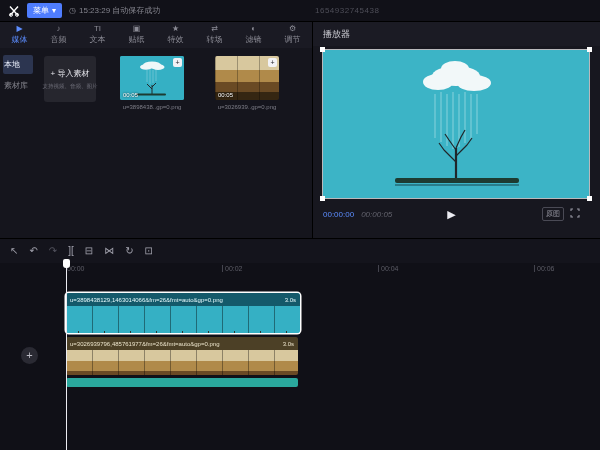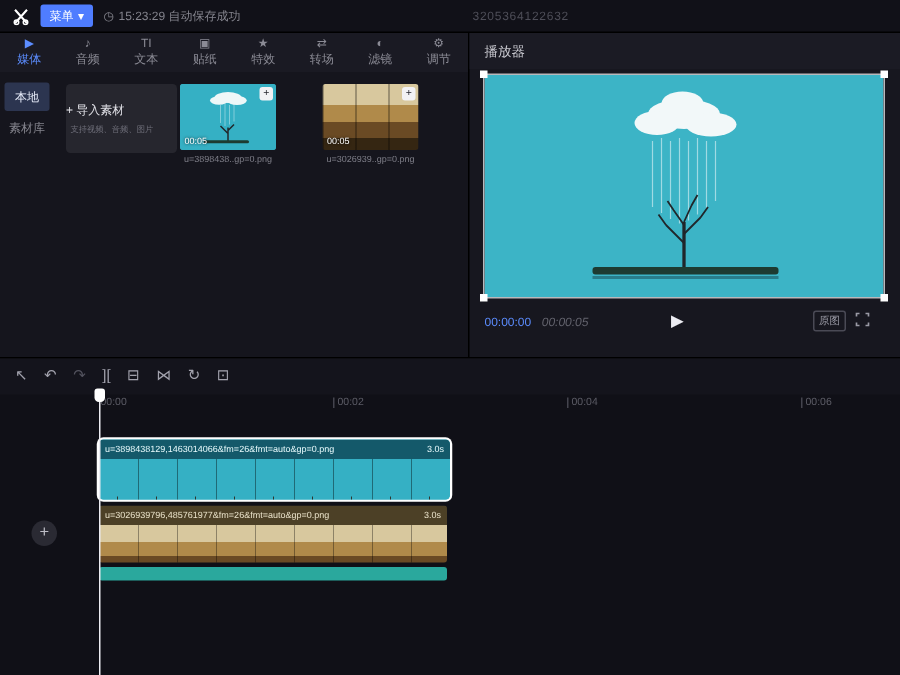--- a/index.html
+++ b/index.html
@@ -27,29 +27,29 @@
     background:#1a1a23; display:flex; }
   .tab { flex:1; display:flex; flex-direction:column; align-items:center;
     justify-content:center; gap:1px; color:#8b8b95; font-size:8px; }
   .tab .tico { font-size:8px; line-height:1; }
   .tab.active { color:#5c8dff; }
 
   
   .sidebar { position:absolute; left:0; top:48px; width:36px; height:190px;
     background:#15151d; padding-top:5px; }
   .side-item { margin:2px 3px; padding:4px 1px; font-size:8px; color:#84848d;
-    text-align:center; border-radius:2px; }
+    border-radius:2px; }
   .side-item.active { background:#2c3550; color:#e9eefb; }
 
   
   .media-panel { position:absolute; left:36px; top:48px; width:276px; height:190px;
     background:#15151d; }
-  .import-card { position:absolute; left:8px; top:8px; width:74px; height:46px;
+  .import-card { position:absolute; left:8px; top:8px; width:52px; height:46px;
     background:#26262e; border-radius:3px; display:flex; flex-direction:column;
-    justify-content:center; color:#e2e2e8; }
+    align-items:center; justify-content:center; color:#e2e2e8; }
   .import-main { font-size:8px; white-space:nowrap; }
   .import-hint { font-size:6px; color:#6d6d78; margin-top:3px; white-space:nowrap; transform:scale(.92); }
   .thumb { position:absolute; top:8px; width:64px; height:44px; border-radius:2px; overflow:hidden; }
   .thumb-1 { left:84px; background:#35b0c4; }
   .thumb-2 { left:179px;
     background-image:
       repeating-linear-gradient(90deg, rgba(0,0,0,.28) 0 1px, rgba(0,0,0,0) 1px 22px),
       linear-gradient(#d8c89e 0 32%, #b08a4a 32% 58%, #6a4a24 58% 82%, #352612 82% 100%); }
   .thumb .dur { position:absolute; left:3px; bottom:2px; font-size:6px; color:#fff;
     text-shadow:0 0 2px rgba(0,0,0,.9); }
@@ -136,21 +136,21 @@
     </svg>
   </span>
   <span class="menu-btn">
     <span>菜单</span>
     <span>▾</span>
   </span>
   <span class="autosave">
     <span>◷</span>
     <span>15:23:29 自动保存成功</span>
   </span>
-  <span class="doc-id">3205364122632</span>
+  <span class="doc-id">1654932745438</span>
 </div>
 
 <div class="tabbar">
   <div class="tab active">
     <span class="tico">▶</span>
     <span>媒体</span>
   </div>
   <div class="tab">
     <span class="tico">♪</span>
     <span>音频</span>

